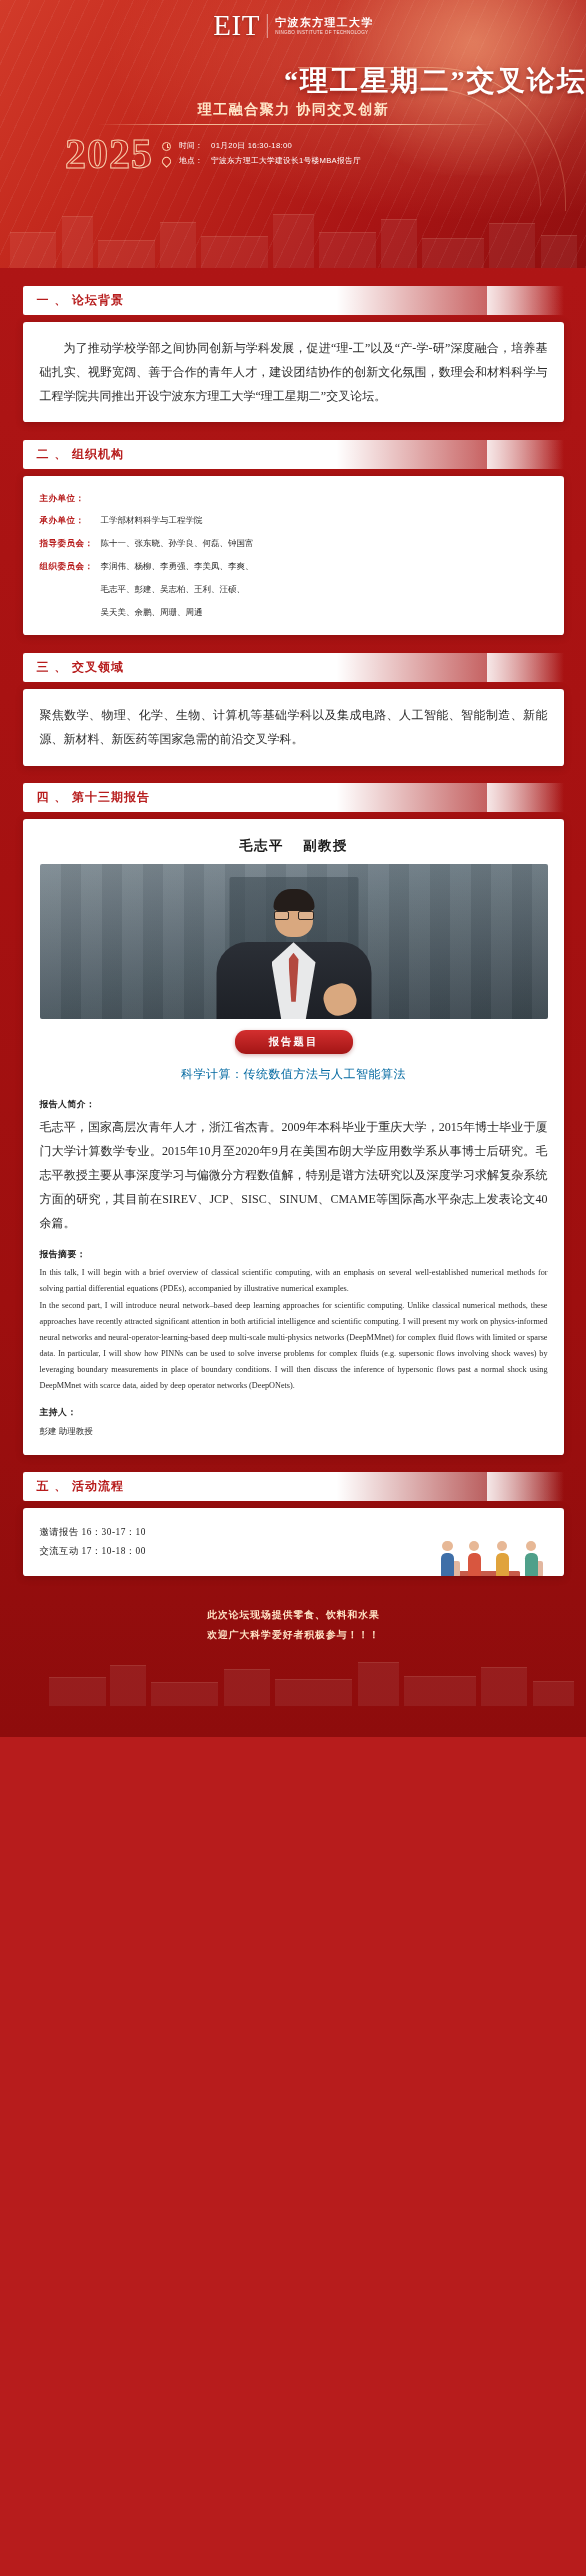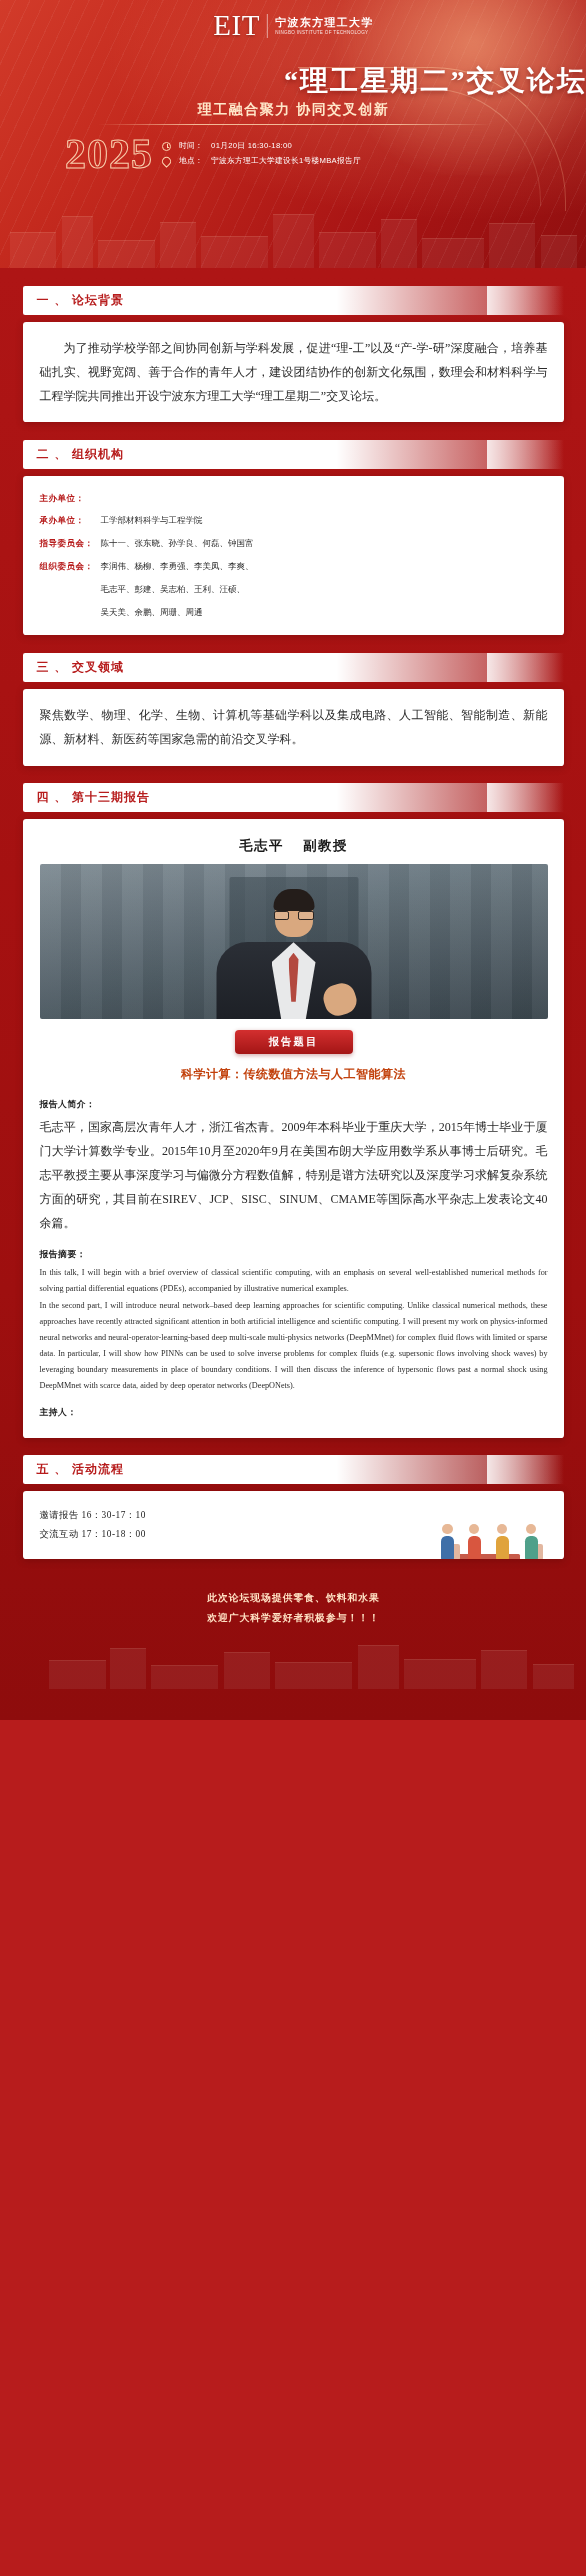--- a/index.html
+++ b/index.html
@@ -258,39 +258,39 @@
   .p-arm {
     position: absolute; bottom: 4.1px; width: 32px; height: 31px;
     background: #d9a87f; border-radius: 13.4px;
   }
   .p-arm.r { right: 192px; transform: rotate(-18deg); }
 
   .title-banner {
     margin: 11.3px auto 0;
     width: 118px; height: 24px;
     background: linear-gradient(180deg, #d32f2f, #a31515);
-    border-radius: 4px;
+    border-radius: 11px;
     color: #fff;
     font-family: "Liberation Serif", serif;
     font-size: 10.3px; font-weight: bold; letter-spacing: 2.1px;
     display: flex; align-items: center; justify-content: center;
     box-shadow: 0 1.5px 4.1px rgba(120,0,0,0.3);
     position: relative;
   }
   .title-banner::before, .title-banner::after {
     content: ""; position: absolute; top: 6.2px;
     width: 13.4px; height: 11.3px; background: #8c1010; z-index: -1;
   }
   .title-banner::before { left: -9.3px; clip-path: polygon(0 0, 100% 0, 100% 100%, 0 70%); }
   .title-banner::after { right: -9.3px; clip-path: polygon(0 0, 100% 0, 100% 70%, 0 100%); }
 
   .talk-title {
     text-align: center;
     font-family: "Liberation Serif", serif;
-    font-size: 12px; font-weight: bold; color: #c2410c;
+    font-size: 12px; font-weight: normal; color: #0369a1;
     letter-spacing: 0.5px;
     padding: 10.3px 5.2px 2.1px;
     line-height: 1.6;
   }
 
   .sub-label {
     font-family: "Liberation Serif", serif;
     font-size: 8.8px; font-weight: bold; color: #1b1b1b;
     letter-spacing: 0.5px;
     margin: 13.4px 0 4.1px;
@@ -492,20 +492,21 @@
       <div class="talk-title">科学计算：传统数值方法与人工智能算法</div>
 
       <div class="sub-label">报告人简介：</div>
       <div class="body-text noindent">毛志平，国家高层次青年人才，浙江省杰青。2009年本科毕业于重庆大学，2015年博士毕业于厦门大学计算数学专业。2015年10月至2020年9月在美国布朗大学应用数学系从事博士后研究。毛志平教授主要从事深度学习与偏微分方程数值解，特别是谱方法研究以及深度学习求解复杂系统方面的研究，其目前在SIREV、JCP、SISC、SINUM、CMAME等国际高水平杂志上发表论文40余篇。</div>
 
       <div class="sub-label">报告摘要：</div>
       <div class="en-text">In this talk, I will begin with a brief overview of classical scientific computing, with an emphasis on several well-established numerical methods for solving partial differential equations (PDEs), accompanied by illustrative numerical examples.</div>
       <div class="en-text" style="margin-top:1px;">In the second part, I will introduce neural network–based deep learning approaches for scientific computing. Unlike classical numerical methods, these approaches have recently attracted significant attention in both artificial intelligence and scientific computing. I will present my work on physics-informed neural networks and neural-operator-learning-based deep multi-scale multi-physics networks (DeepMMnet) for complex fluid flows with limited or sparse data. In particular, I will show how PINNs can be used to solve inverse problems for complex fluids (e.g. supersonic flows involving shock waves) by leveraging boundary measurements in place of boundary conditions. I will then discuss the inference of hypersonic flows past a normal shock using DeepMMnet with scarce data, aided by deep operator networks (DeepONets).</div>
 
       <div class="sub-label">主持人：</div>
+      <div class="host-line">彭建 助理教授</div>
     </div>
   </div>
 
   <div class="section">
     <div class="sec-head">
       <div class="sec-head-inner">
         <span class="sec-num">五</span>
         <span class="sec-dot">、</span>
         <span class="sec-title">活动流程</span>
       </div>

